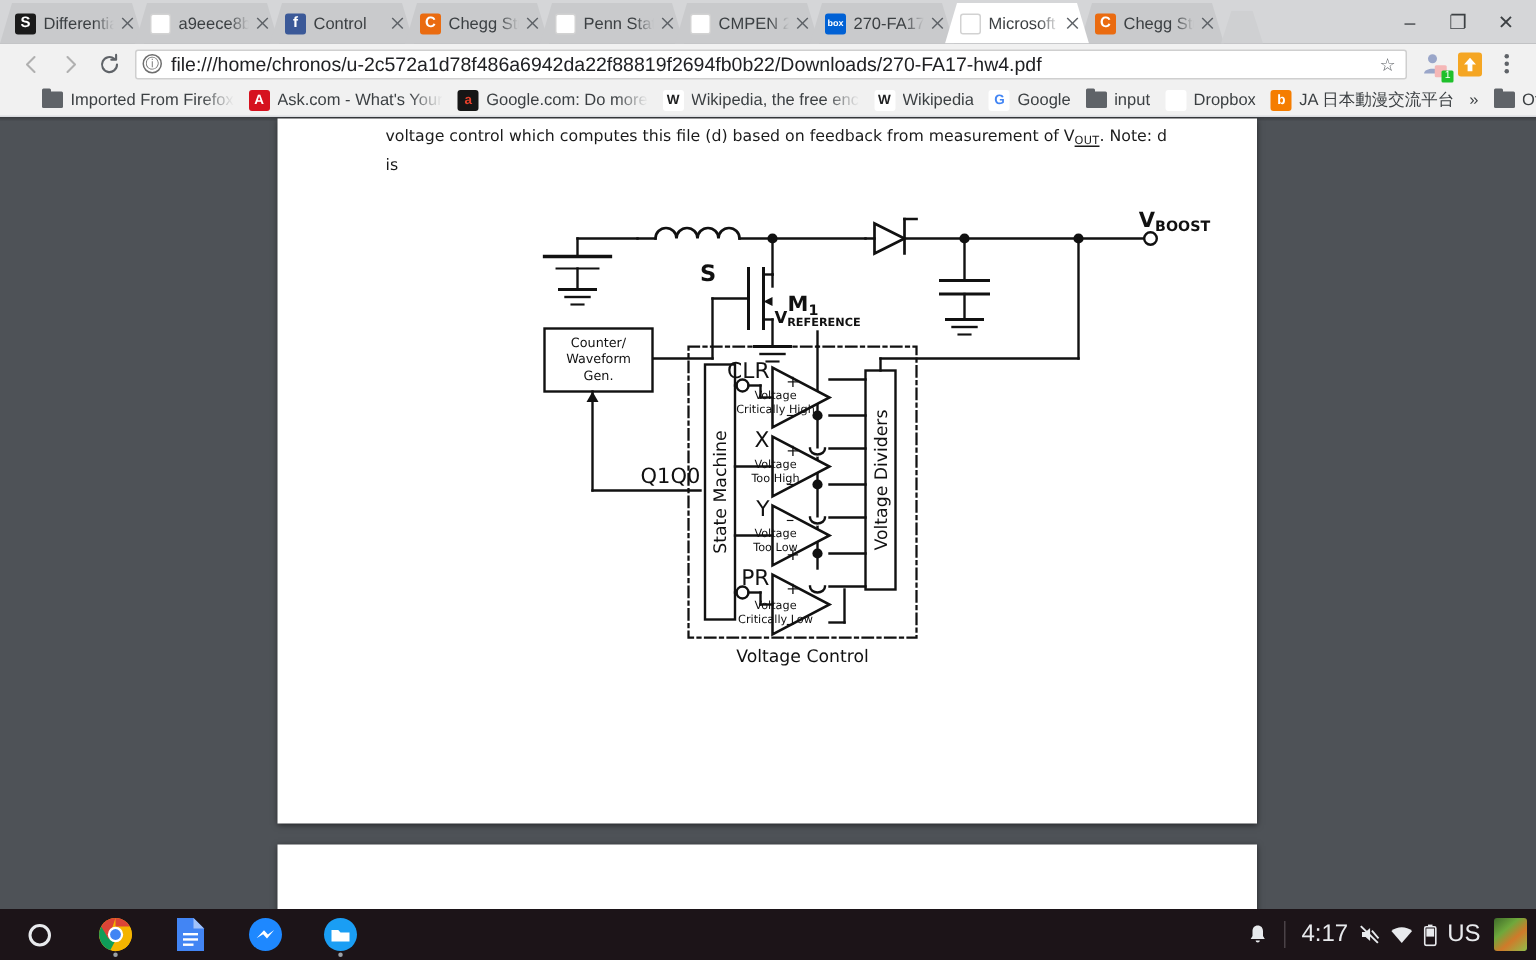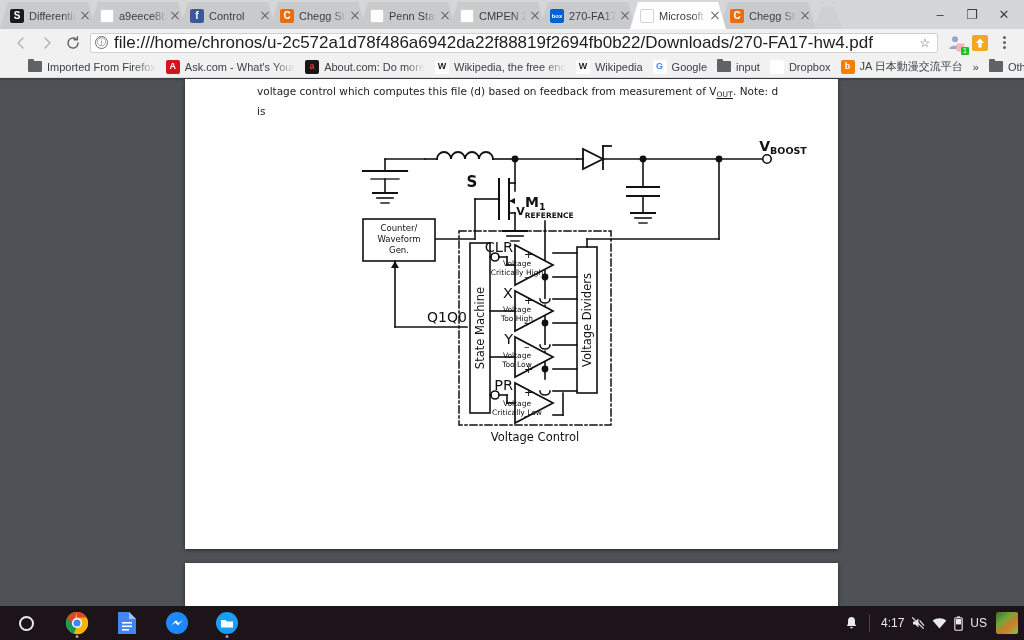--- a/index.html
+++ b/index.html
@@ -95,21 +95,21 @@
     padding: 0 4px;
     margin: 0 6px 0 4px;
     min-width: 0;
   }
   .info-ico {
     flex: 0 0 13px; width:13px; height:13px; border-radius: 50%;
     border: 1px solid #6e6e6e; color:#6e6e6e;
     font-size: 9px; line-height: 11px; text-align: center;
     font-family: "Liberation Serif", serif; margin-right: 6px;
   }
-  .url { flex: 1 1 auto; font-size: 17px; color: #202124; white-space: nowrap; overflow: hidden; }
+  .url { flex: 1 1 auto; font-size: 13px; color: #202124; white-space: nowrap; overflow: hidden; }
   .star { flex: 0 0 16px; color: #5f6368; font-size: 12px; text-align: center; }
   .tb-icon { width: 24px; height: 24px; display:flex; align-items:center; justify-content:center; position: relative; }
   .kebab { display:flex; flex-direction:column; gap:2px; align-items:center; }
   .kebab i { width:3px; height:3px; background:#5f6368; border-radius:50%; display:block; }
 
   
   .bookmarks {
     position: absolute; top: 56px; left: 0;
     width: 1024px; height: 22px;
     background: #f1f1f1;
@@ -170,21 +170,21 @@
   }
   .launcher { width: 52px; display:flex; align-items:center; justify-content:center; }
   .launcher .circ { width: 15px; height: 15px; border: 2px solid #e8eaed; border-radius: 50%; }
   .shelf-app { width: 50px; height: 34px; display:flex; align-items:center; justify-content:center; position: relative; }
   .shelf-app .dot {
     position: absolute; bottom: 2px; left: 50%; transform: translateX(-50%);
     width: 3px; height: 3px; border-radius: 50%; background: #9aa0a6;
   }
   .tray {
     margin-left: auto; display:flex; align-items:center; height: 34px;
-    padding-right: 6px; color: #e8eaed; font-size: 12px; gap: 7px;
+    padding-right: 6px; color: #e8eaed; font-size: 16px; gap: 7px;
   }
   .tray-sep { width: 1px; height: 18px; background: #4a4247; margin: 0 4px; }
   .tray-item { display:flex; align-items:center; justify-content:center; }
   .avatar {
     width: 22px; height: 22px; border-radius: 2px;
     background: linear-gradient(140deg,#3f6b2a 0%, #6fa83c 35%, #d07a2a 62%, #8fbe4a 100%);
     margin-left: 2px;
   }
   .scroll-shadow {
     position:absolute; left:0; top:0; width:1024px; height:3px;
@@ -304,21 +304,21 @@
             <span class="folder-ico"></span>
           </span>
           <span class="bm-label">Imported From Firefox</span>
         </div>
         <div class="bm truncate">
           <span class="bm-ico" style="background:#d6121f;color:#ffffff;">A</span>
           <span class="bm-label">Ask.com - What's Your</span>
         </div>
         <div class="bm truncate">
           <span class="bm-ico" style="background:#161616;color:#e3402b;">a</span>
-          <span class="bm-label">About.com: Do more</span>
+          <span class="bm-label">Google.com: Do more</span>
         </div>
         <div class="bm truncate">
           <span class="bm-ico" style="background:#ffffff;color:#202122;">W</span>
           <span class="bm-label">Wikipedia, the free enc</span>
         </div>
         <div class="bm">
           <span class="bm-ico" style="background:#ffffff;color:#202122;">W</span>
           <span class="bm-label">Wikipedia</span>
         </div>
         <div class="bm">

